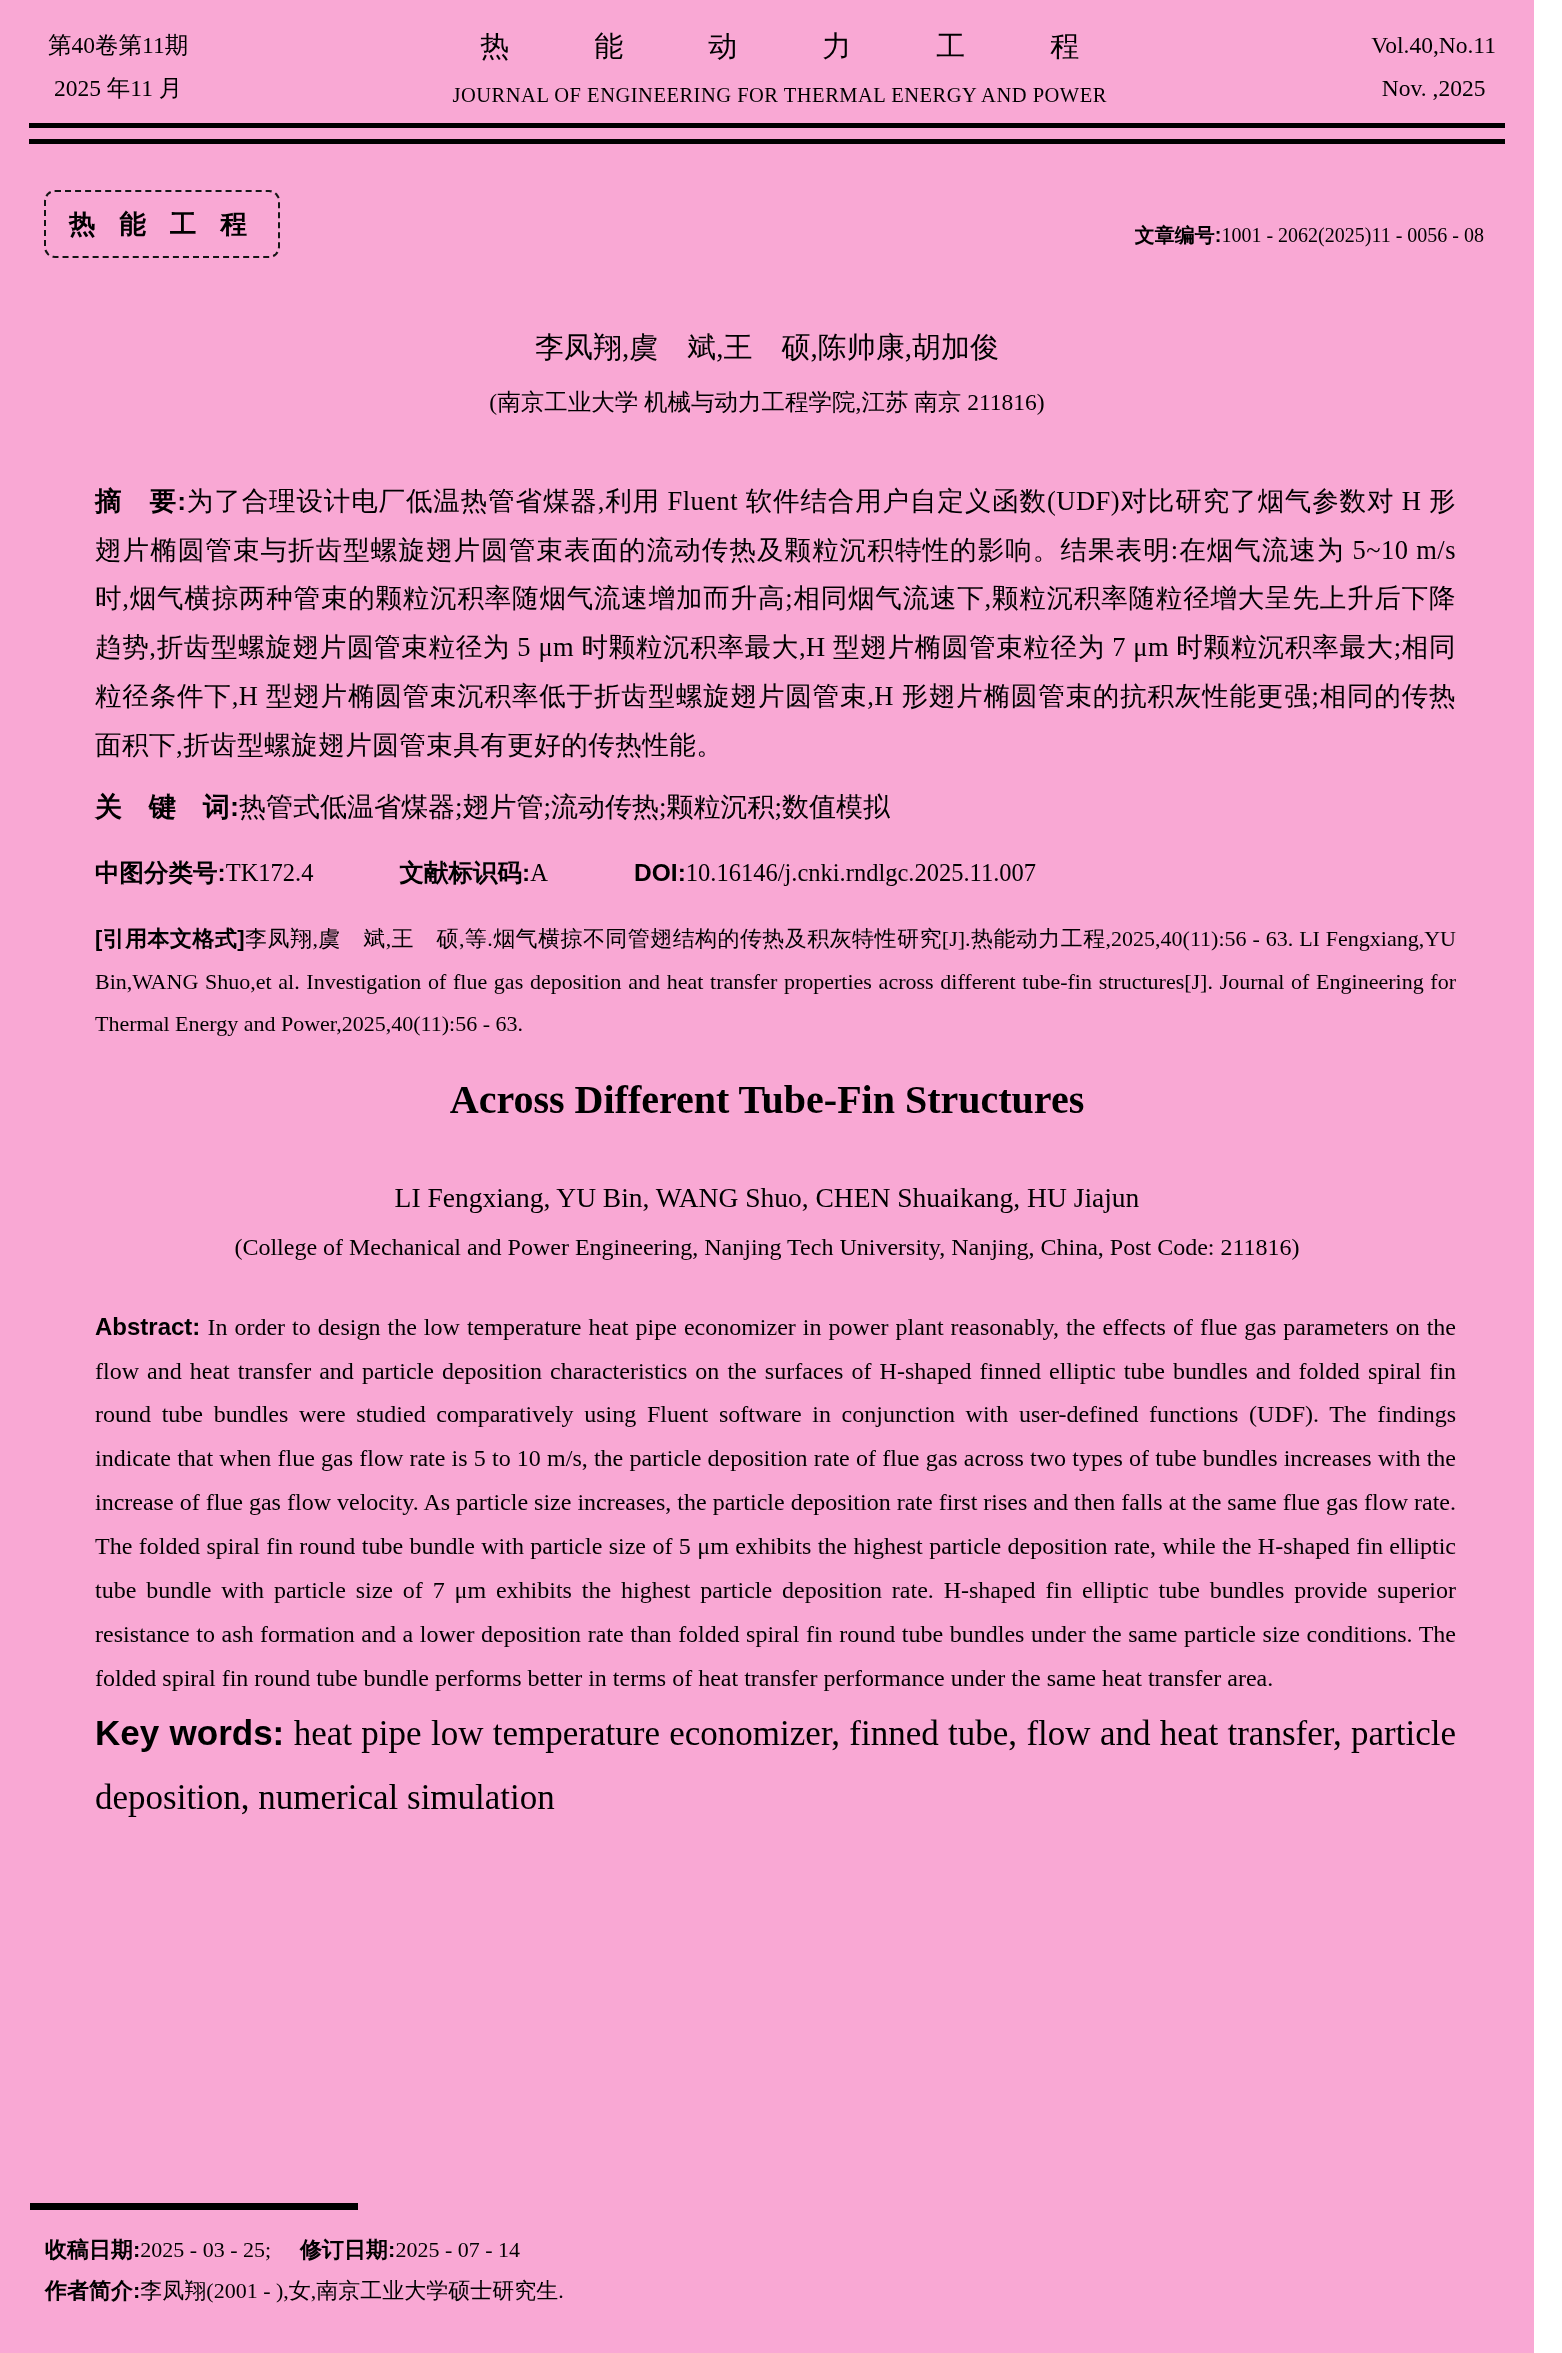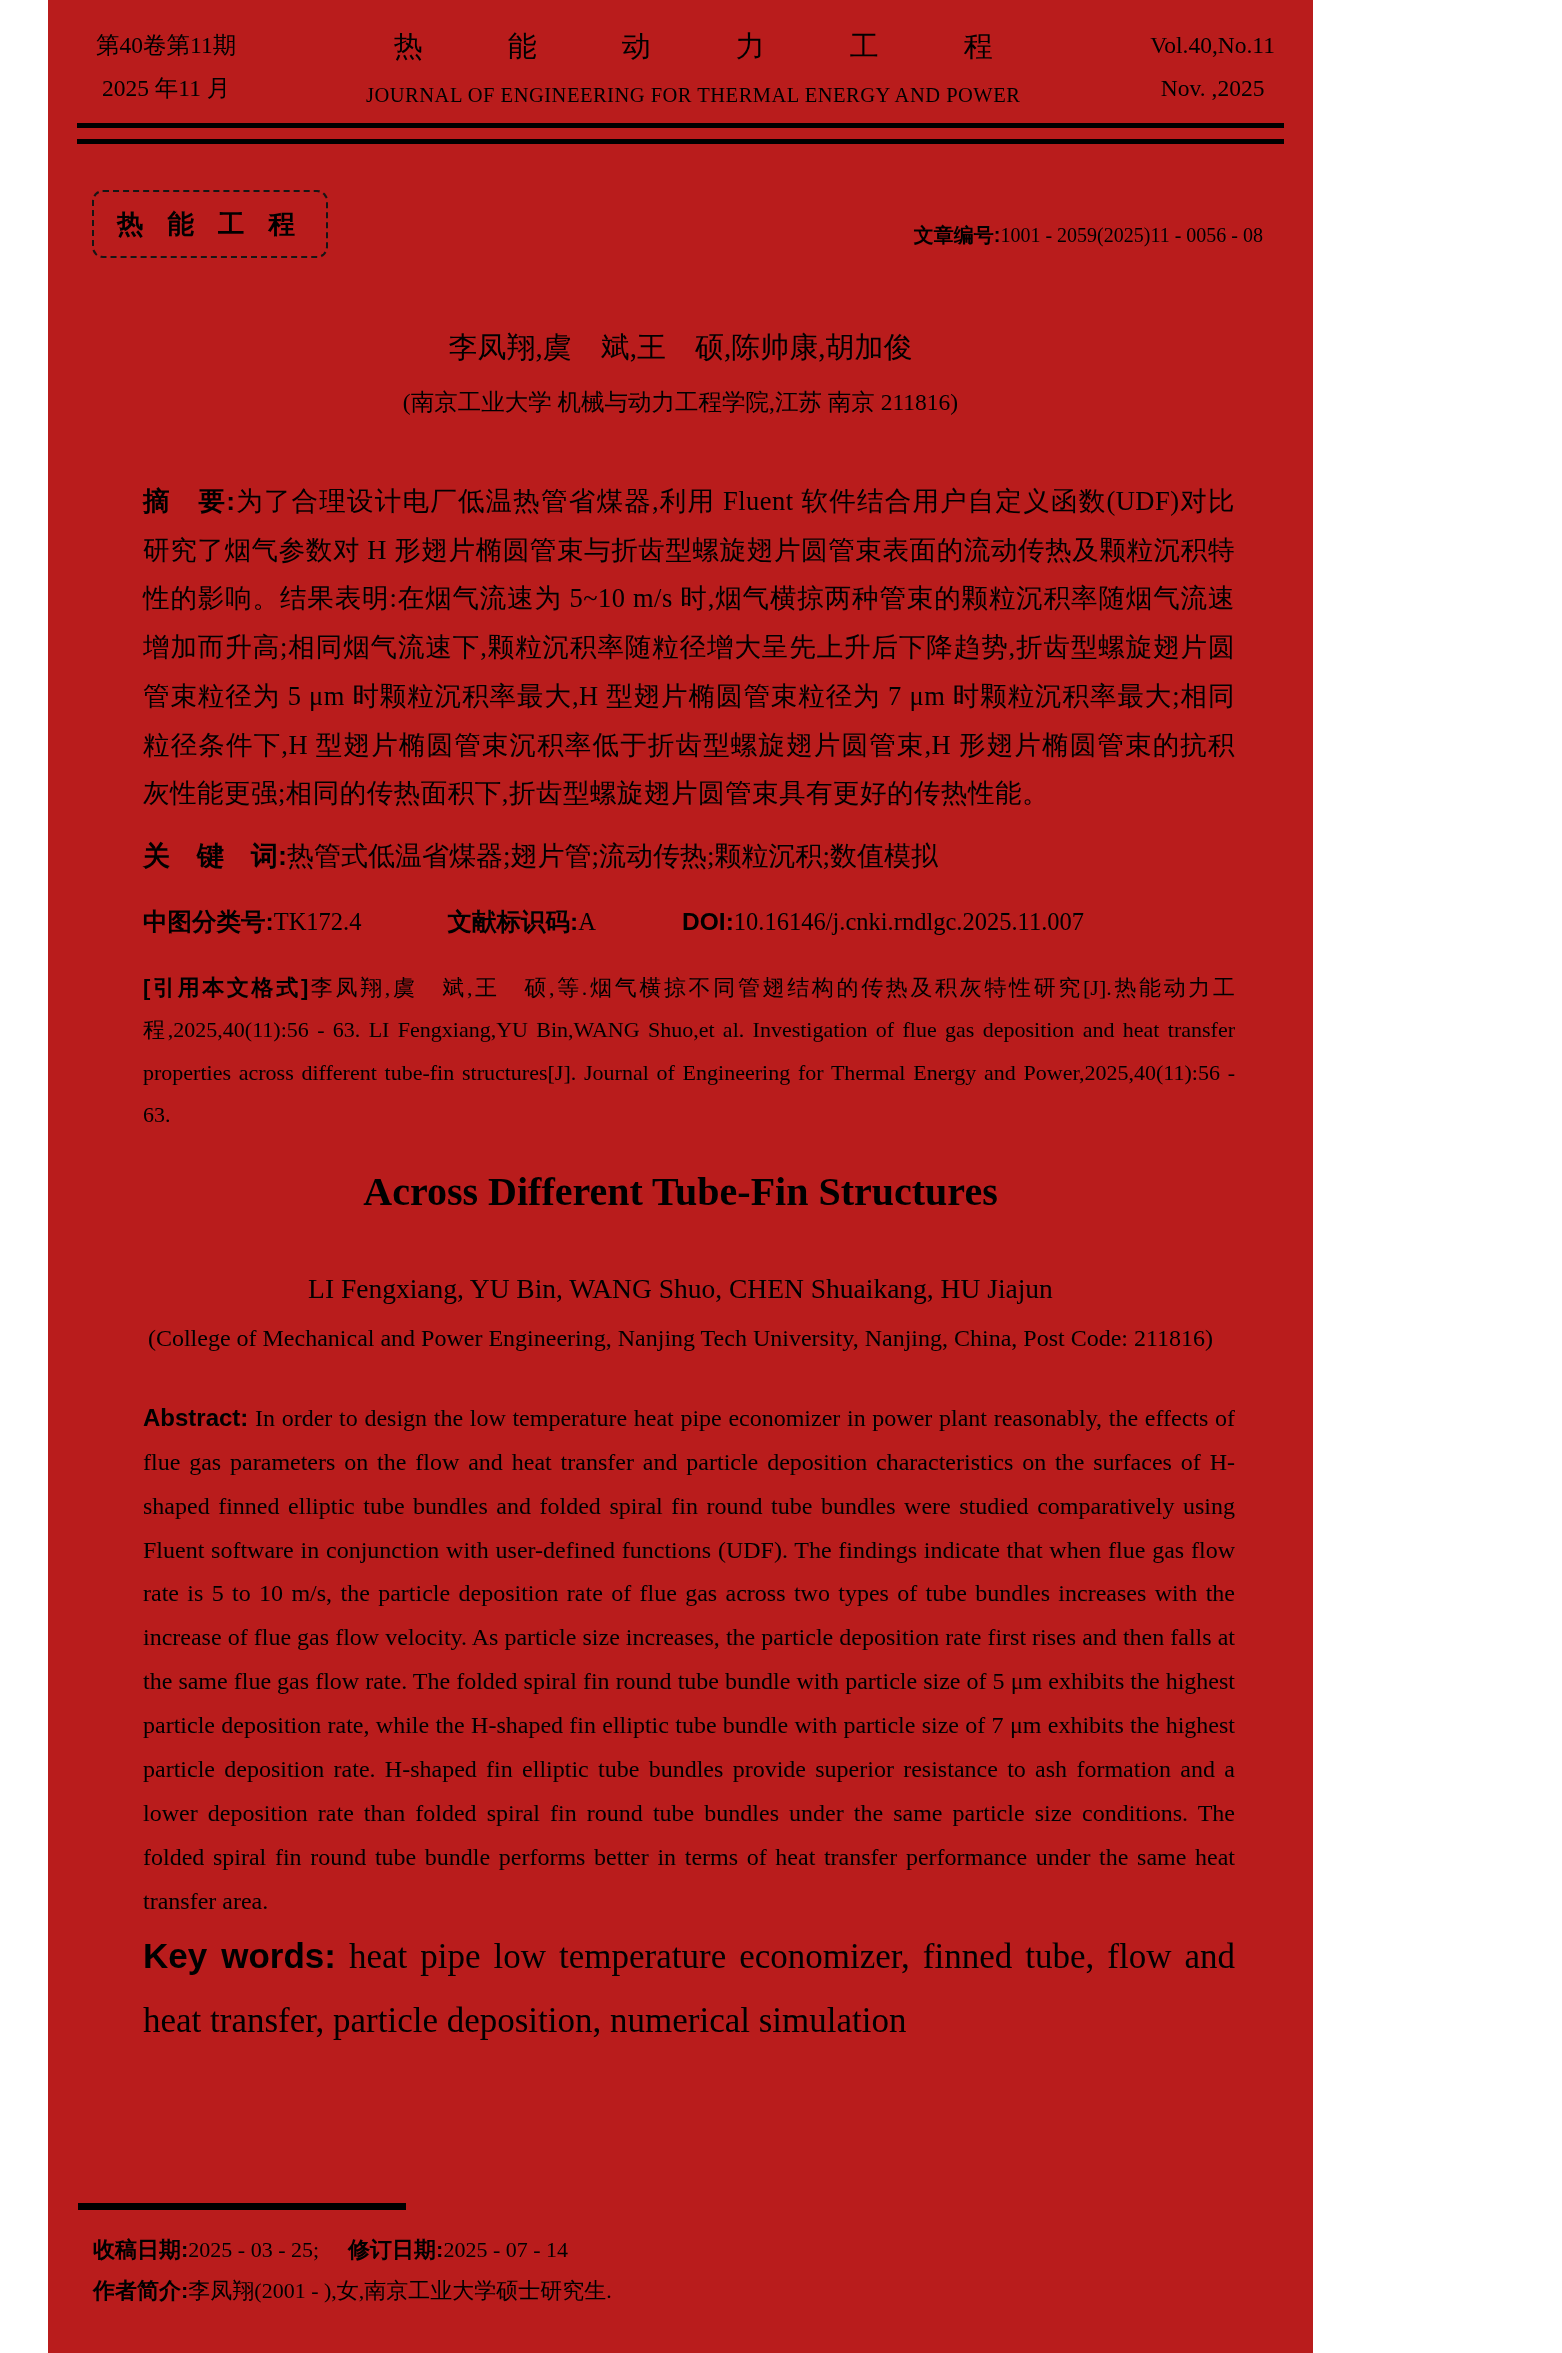--- a/index.html
+++ b/index.html
@@ -1,24 +1,23 @@
 <!DOCTYPE html>
 <html lang="zh" style="font-size:8px"><head>
 <meta charset="utf-8">
 <style>
   html, body { margin: 0; padding: 0; background: #ffffff; }
   .page {
     position: relative;
-    width: 1265px;
+    width: 1534px;
     height: 2354px;
-    background: #b91c1c;
+    background: #f9a8d4;
     color: #000000;
     font-family: "Liberation Serif", "DejaVu Serif", serif;
     overflow: hidden;
-    margin-left: 48px;
   }
   .hei { font-family: "Liberation Sans", "DejaVu Sans", sans-serif; font-weight: bold; }
 
   
   .topbar {
     display: flex;
     justify-content: space-between;
     align-items: flex-start;
     padding: 24px 38px 0 48px;
   }
@@ -153,21 +152,21 @@
     <div class="topbar-col topbar-right">
       <div>Vol.40,No.11</div>
       <div>Nov. ,2025</div>
     </div>
   </div>
   <div class="double-rule"></div>
 
   <div class="stamp-row">
     <div class="stamp hei">热能工程</div>
     <div class="article-no">
-      <span class="hei">文章编号:</span><span>1001 - 2059(2025)11 - 0056 - 08</span>
+      <span class="hei">文章编号:</span><span>1001 - 2062(2025)11 - 0056 - 08</span>
     </div>
   </div>
 
   <div class="authors-cn">李凤翔,虞　斌,王　硕,陈帅康,胡加俊</div>
   <div class="affil-cn">(南京工业大学 机械与动力工程学院,江苏 南京 211816)</div>
 
   <div class="cn-block">
     <div class="cn-abstract">
       <span class="hei">摘　要:</span><span>为了合理设计电厂低温热管省煤器,利用 Fluent 软件结合用户自定义函数(UDF)对比研究了烟气参数对 H 形翅片椭圆管束与折齿型螺旋翅片圆管束表面的流动传热及颗粒沉积特性的影响。结果表明:在烟气流速为 5~10 m/s 时,烟气横掠两种管束的颗粒沉积率随烟气流速增加而升高;相同烟气流速下,颗粒沉积率随粒径增大呈先上升后下降趋势,折齿型螺旋翅片圆管束粒径为 5 μm 时颗粒沉积率最大,H 型翅片椭圆管束粒径为 7 μm 时颗粒沉积率最大;相同粒径条件下,H 型翅片椭圆管束沉积率低于折齿型螺旋翅片圆管束,H 形翅片椭圆管束的抗积灰性能更强;相同的传热面积下,折齿型螺旋翅片圆管束具有更好的传热性能。</span>
     </div>

